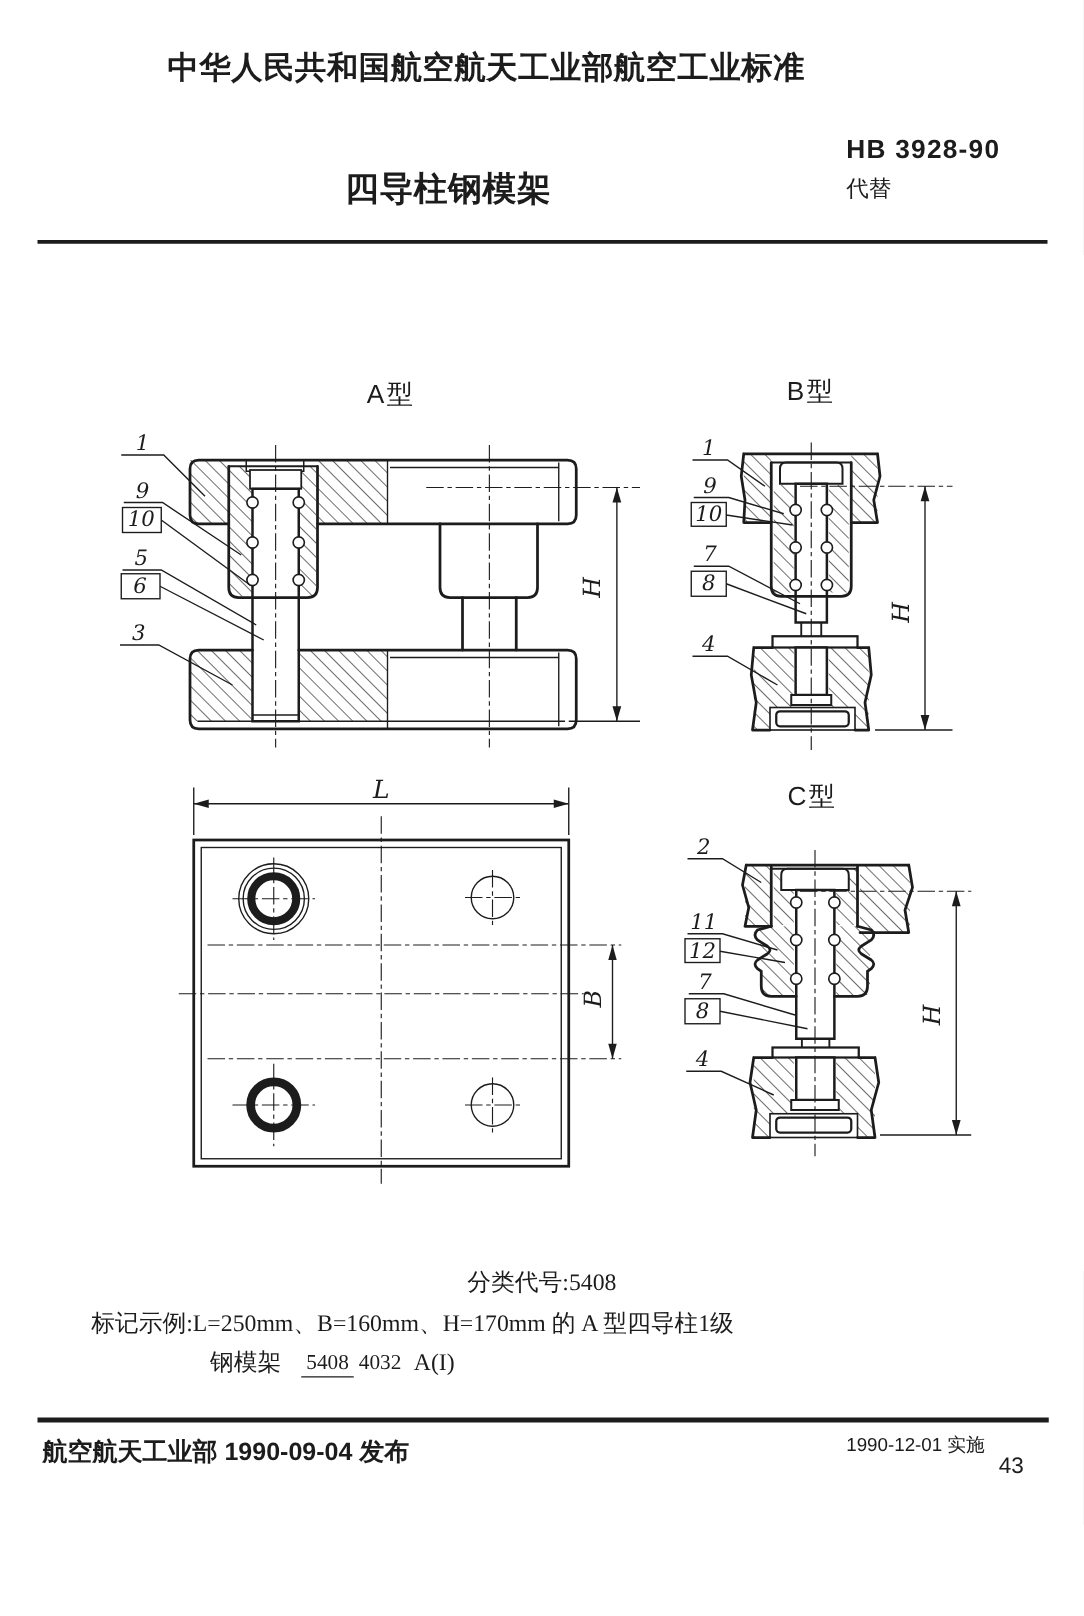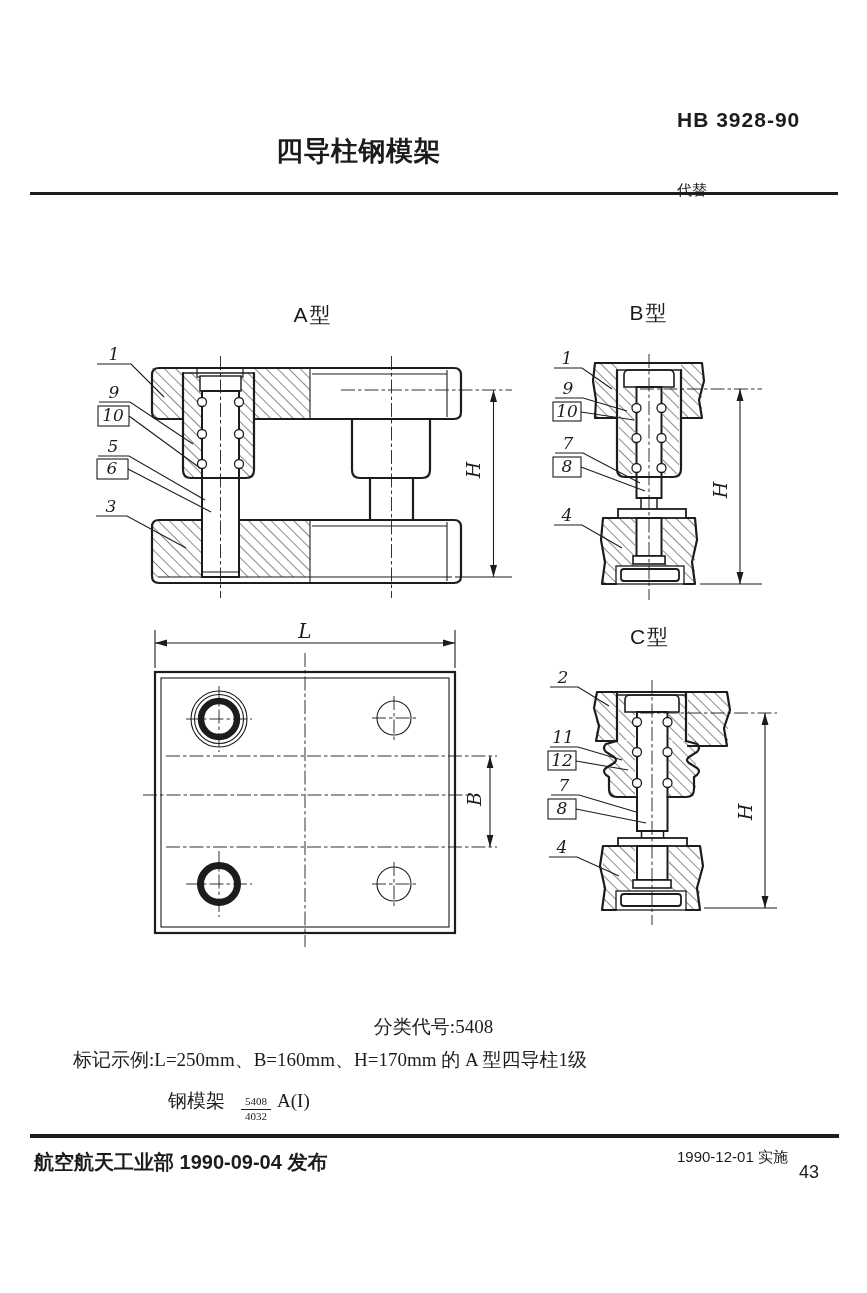--- a/index.html
+++ b/index.html
@@ -3,30 +3,30 @@
 <meta charset="utf-8">
 <style>
   html,body{margin:0;padding:0;background:#e8e8e8;}
   .page{position:relative;width:867px;height:1293px;background:#ffffff;
         font-family:"Liberation Sans",sans-serif;color:#1c1c1c;overflow:hidden;margin:0 auto;}
   .abs{position:absolute;line-height:1.15;white-space:nowrap;}
   .org-line{left:134px;top:40px;font-size:25px;font-weight:bold;letter-spacing:0.5px;}
   .title1{left:249px;top:100px;font-size:27px;font-weight:bold;letter-spacing:0.5px;}
   .title2{left:276px;top:136px;font-size:27px;font-weight:bold;letter-spacing:0.5px;}
   .std-code{left:677px;top:108px;font-size:21px;font-weight:bold;letter-spacing:1px;}
-  .supersede{left:677px;top:141px;font-size:15px;margin-top:40px;}
+  .supersede{left:677px;top:141px;font-size:18px;}
   .rule{position:absolute;background:#1c1c1c;}
   .rule-top{left:30px;top:192px;width:808px;height:3px;}
   .rule-bottom{left:30px;top:1134px;width:809px;height:4px;}
   .serifTxt{font-family:"Liberation Serif",serif;}
   .class-code{left:0;right:0;top:1016px;text-align:center;font-size:19px;}
   .example{left:73px;top:1049px;font-size:19px;}
   .designation{left:168px;top:1080px;font-size:19px;display:flex;align-items:center;}
-  .frac{display:inline-flex;flex-direction:column;text-align:center;margin:15px 6px 0 16px;
-        font-size:11px;line-height:1.15;}
+  .frac{display:inline-flex;flex-direction:row;text-align:center;margin:0 6px 0 16px;
+        font-size:17px;line-height:1.15;}
   .frac .num{border-bottom:1.6px solid #1c1c1c;padding:0 4px 1px;}
   .frac .den{padding:0 4px;}
   .footer-issued{left:34px;top:1151px;font-size:20px;font-weight:bold;}
   .footer-effective{left:677px;top:1148px;font-size:15px;font-weight:normal;}
   .page-num{left:799px;top:1162px;font-size:18px;}
   svg{position:absolute;left:0;top:0;}
   svg text{fill:#1c1c1c;}
   .lblnum{font:italic 17px "DejaVu Serif",serif;text-anchor:middle;}
   .dimletter{font:italic 19px "DejaVu Serif",serif;text-anchor:middle;}
   .figtitle{font:21px "Liberation Sans",sans-serif;text-anchor:middle;letter-spacing:2px;}
@@ -35,20 +35,21 @@
   .s1{stroke:#1c1c1c;stroke-width:1.1;fill:none;}
   .w{fill:#ffffff;stroke:#1c1c1c;}
   .chain{stroke:#1c1c1c;stroke-width:0.9;fill:none;stroke-dasharray:14 3 3.5 3;}
   .arr{fill:#1c1c1c;stroke:none;}
 </style>
 </head>
 <body>
 
 <div class="page">
 
+  <div class="abs org-line">中华人民共和国航空航天工业部航空工业标准</div>
   <div class="abs title2">四导柱钢模架</div>
   <div class="abs std-code">HB 3928-90</div>
   <div class="abs supersede">代替</div>
   <div class="rule rule-top"></div>
 
   <svg width="867" height="1293" viewBox="0 0 867 1293">
     <defs>
       <pattern id="hatch" width="8" height="8" patternUnits="userSpaceOnUse" patternTransform="rotate(45)">
         <line x1="0" y1="0" x2="8" y2="0" stroke="#2a2a2a" stroke-width="1.1"></line>
       </pattern>

